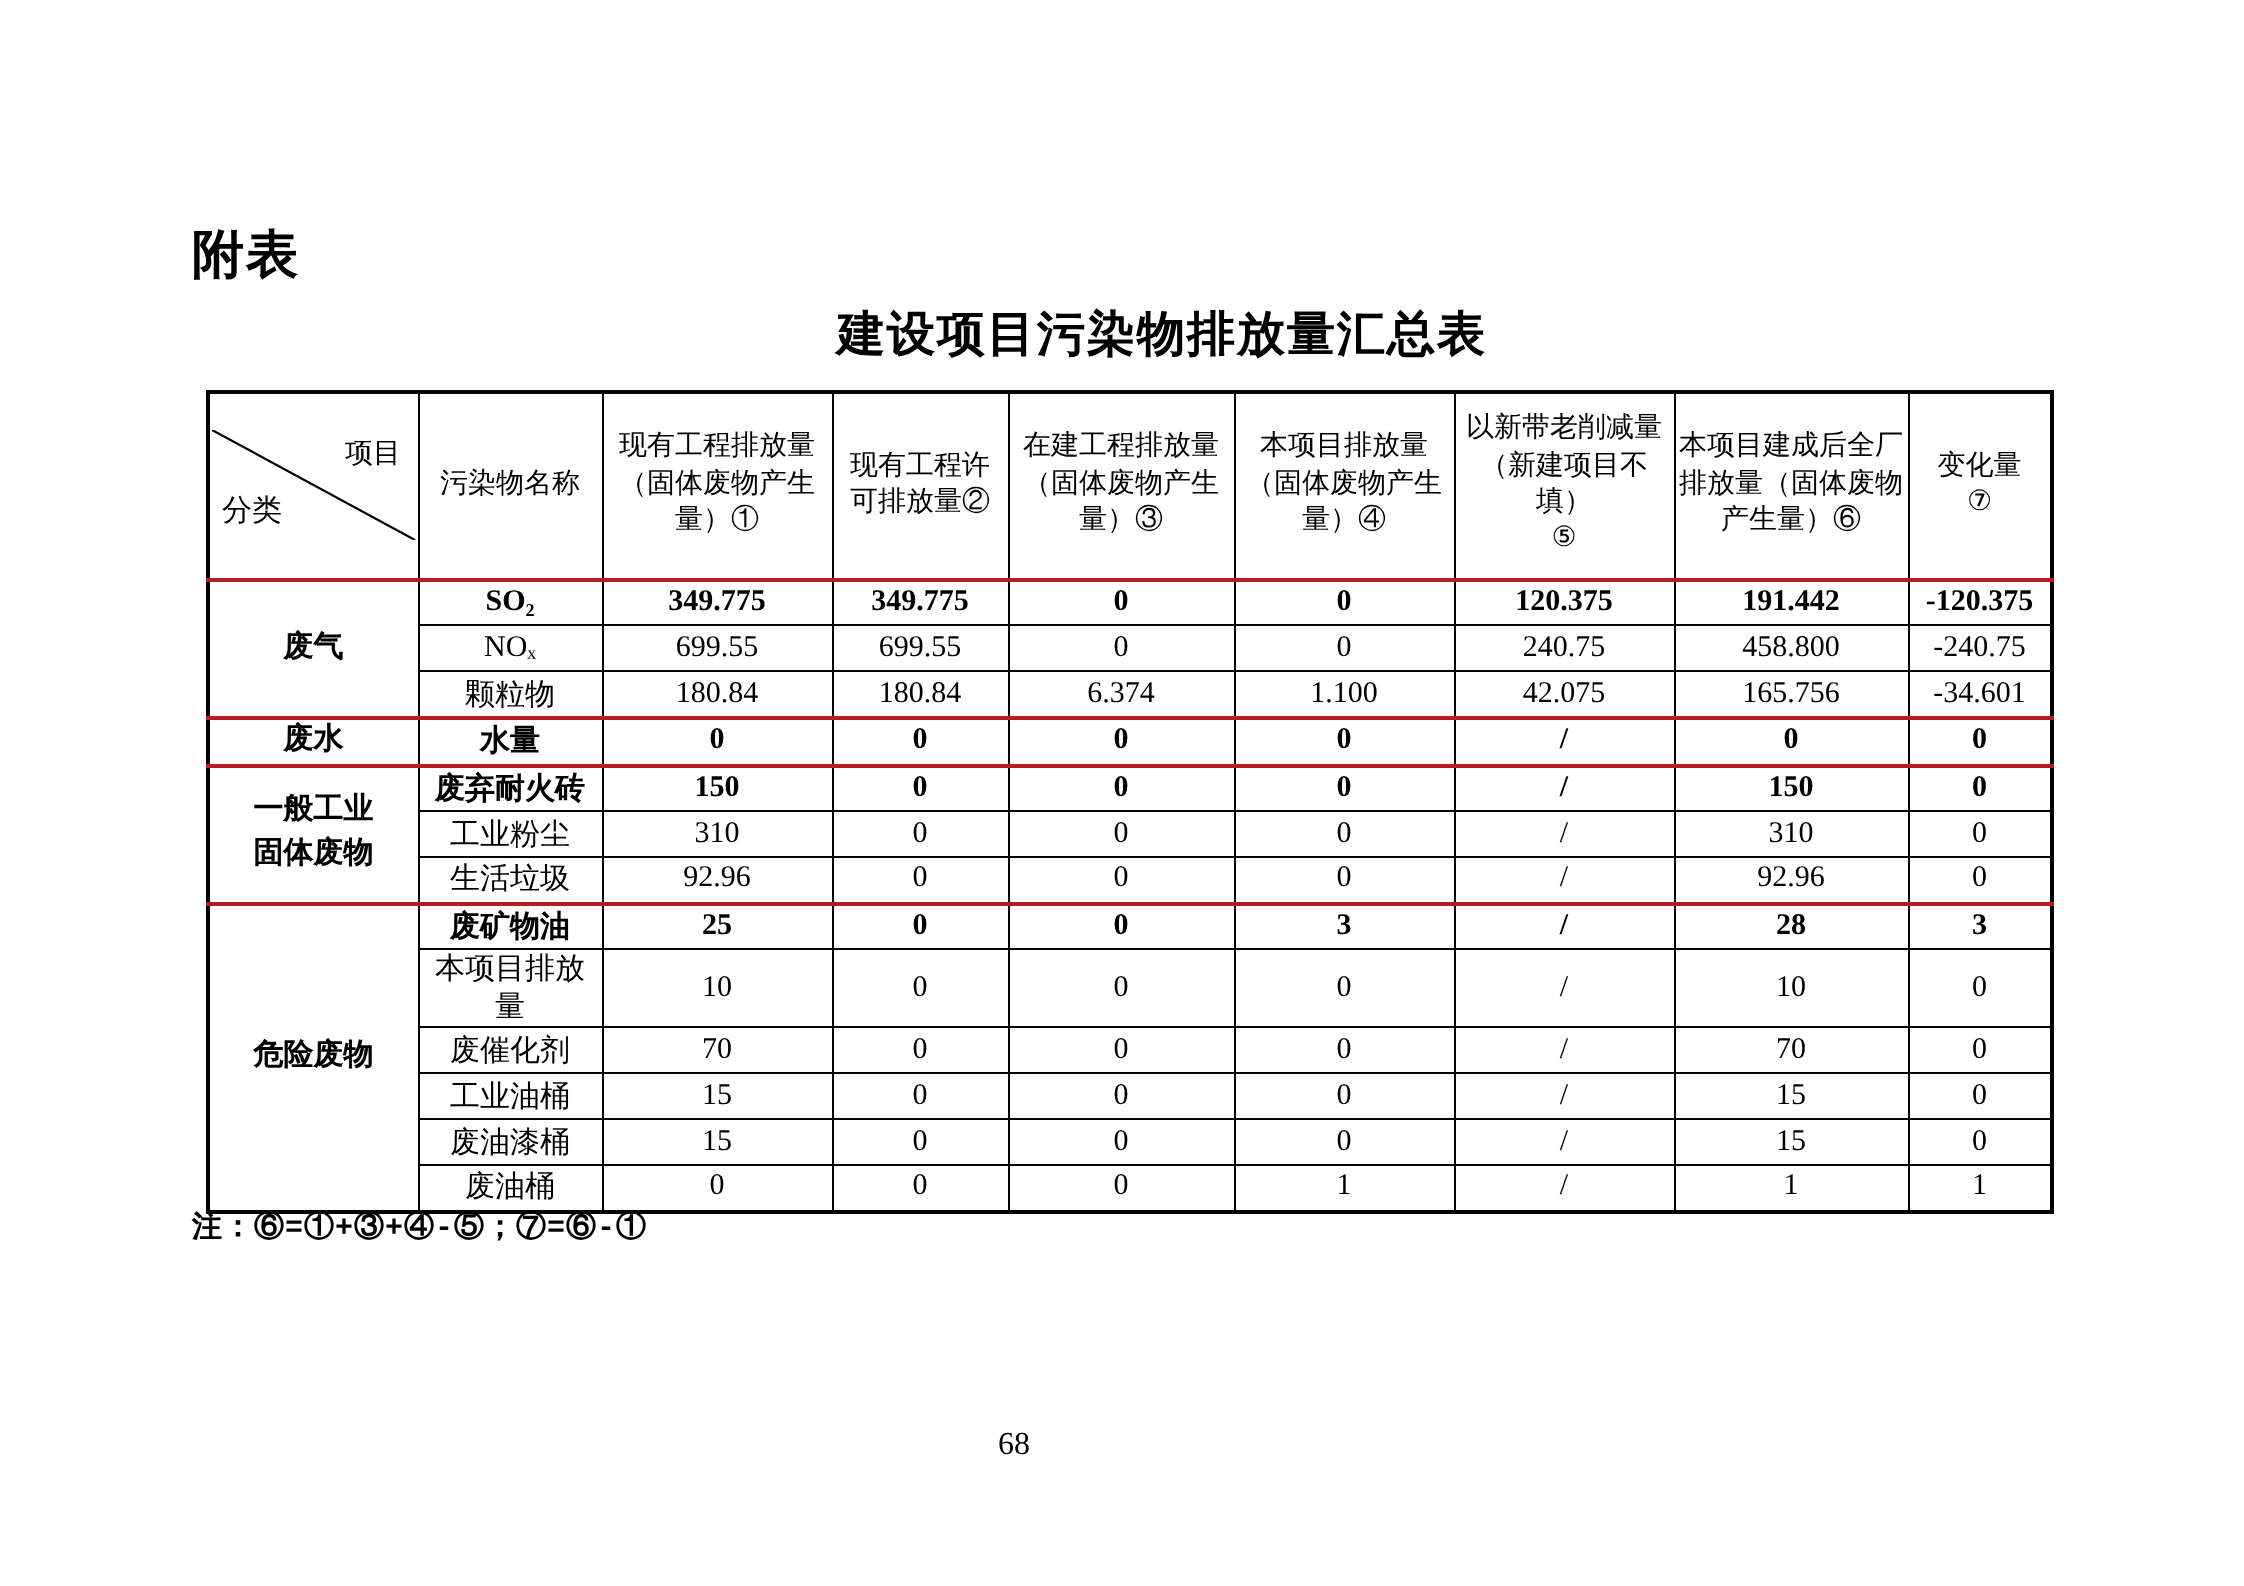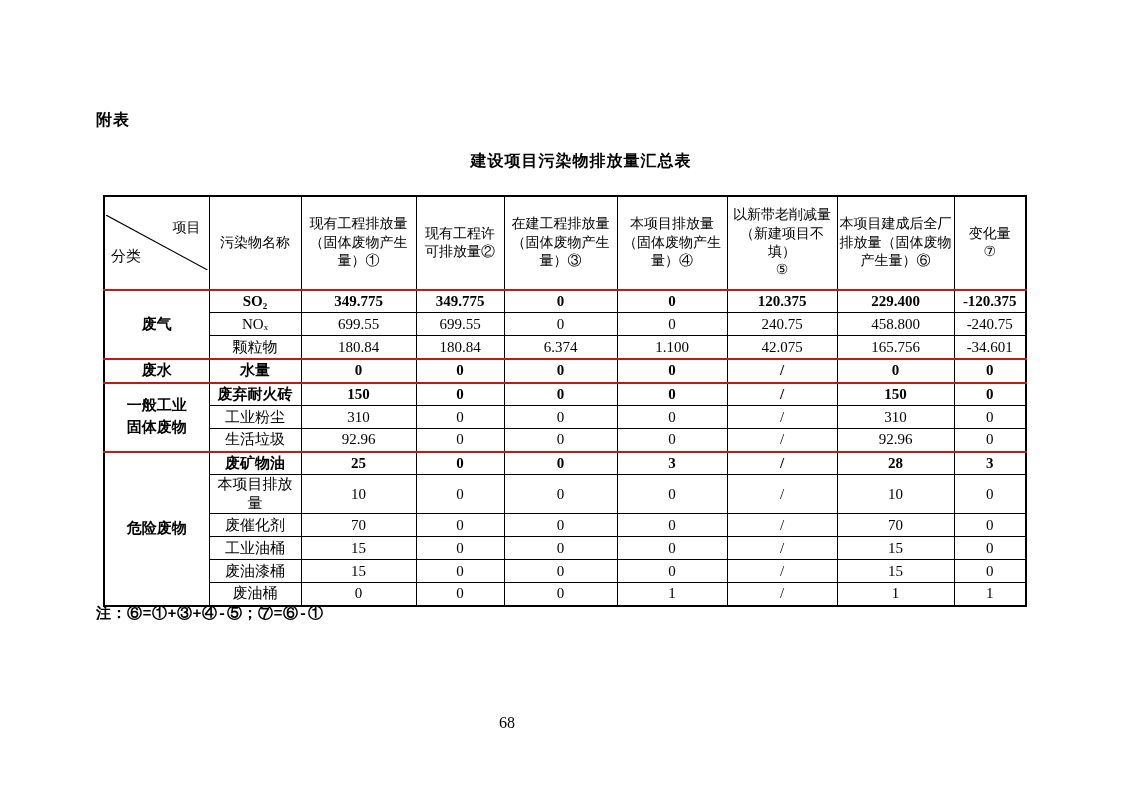--- a/index.html
+++ b/index.html
@@ -12,33 +12,33 @@
     color: #000000;
     font-family: "Liberation Serif", "DejaVu Serif", serif;
     overflow: hidden;
   }
   .appendix-label {
     position: absolute;
     left: 96px;
     top: 110px;
     font-family: "Liberation Sans", "DejaVu Sans", sans-serif;
     font-weight: bold;
-    font-size: 16px;
+    font-size: 26px;
     letter-spacing: 1px;
   }
   .doc-title {
     position: absolute;
     left: 103px;
     top: 151px;
     width: 922px;
     padding-left: 34px;
     text-align: center;
     font-family: "Liberation Sans", "DejaVu Sans", sans-serif;
     font-weight: bold;
-    font-size: 16px;
+    font-size: 24px;
     letter-spacing: 1px;
   }
   table.summary {
     position: absolute;
     left: 103px;
     top: 195px;
     width: 922px;
     border-collapse: collapse;
     table-layout: fixed;
     border: 2px solid #000;
@@ -139,21 +139,21 @@
       </tr>
 
       <tr class="data-row group-start">
         <td class="category-cell" rowspan="3">废气</td>
         <td class="name-cell">SO₂</td>
         <td>349.775</td>
         <td>349.775</td>
         <td>0</td>
         <td>0</td>
         <td>120.375</td>
-        <td>229.400</td>
+        <td>191.442</td>
         <td>-120.375</td>
       </tr>
       <tr class="data-row">
         <td class="name-cell">NOₓ</td>
         <td>699.55</td>
         <td>699.55</td>
         <td>0</td>
         <td>0</td>
         <td>240.75</td>
         <td>458.800</td>

